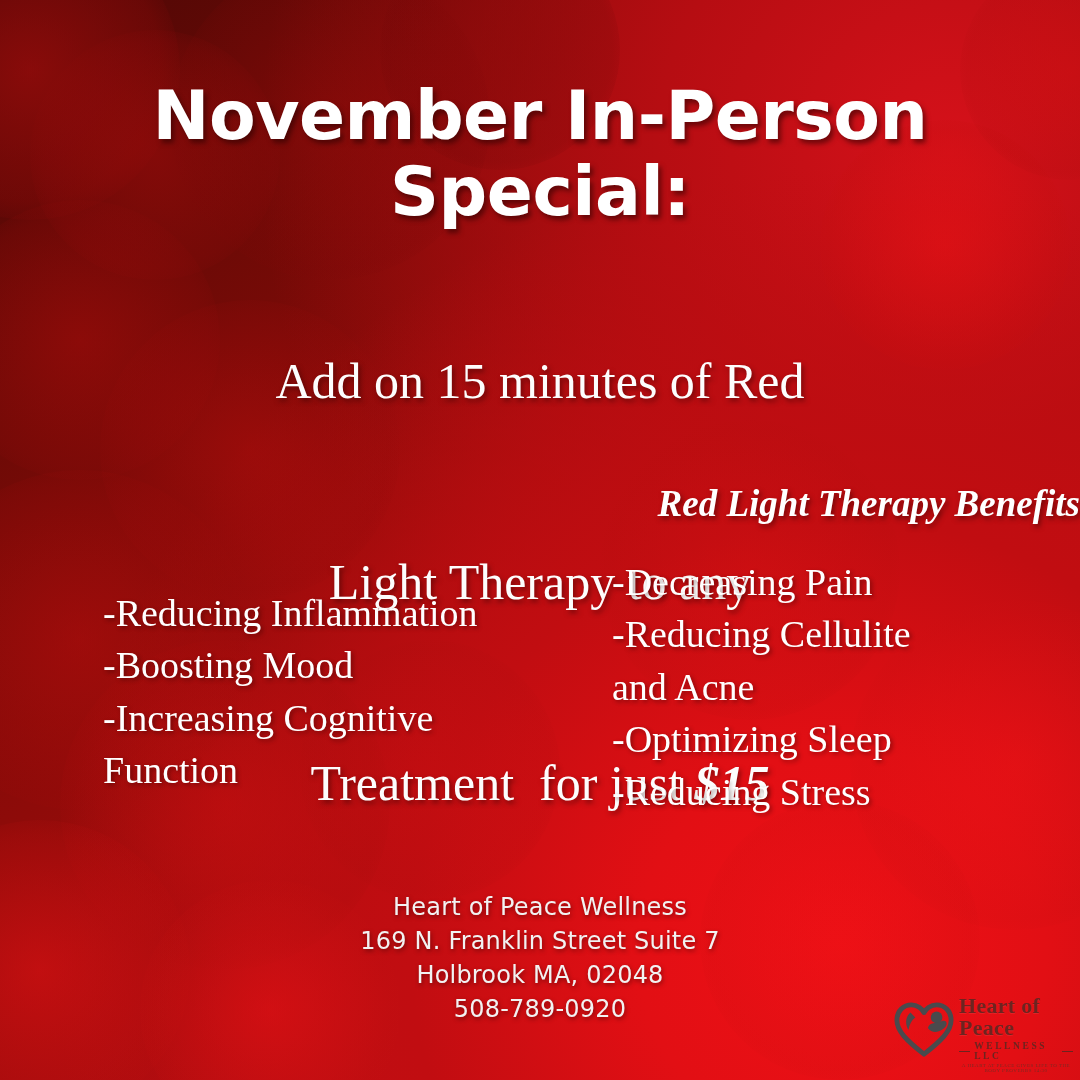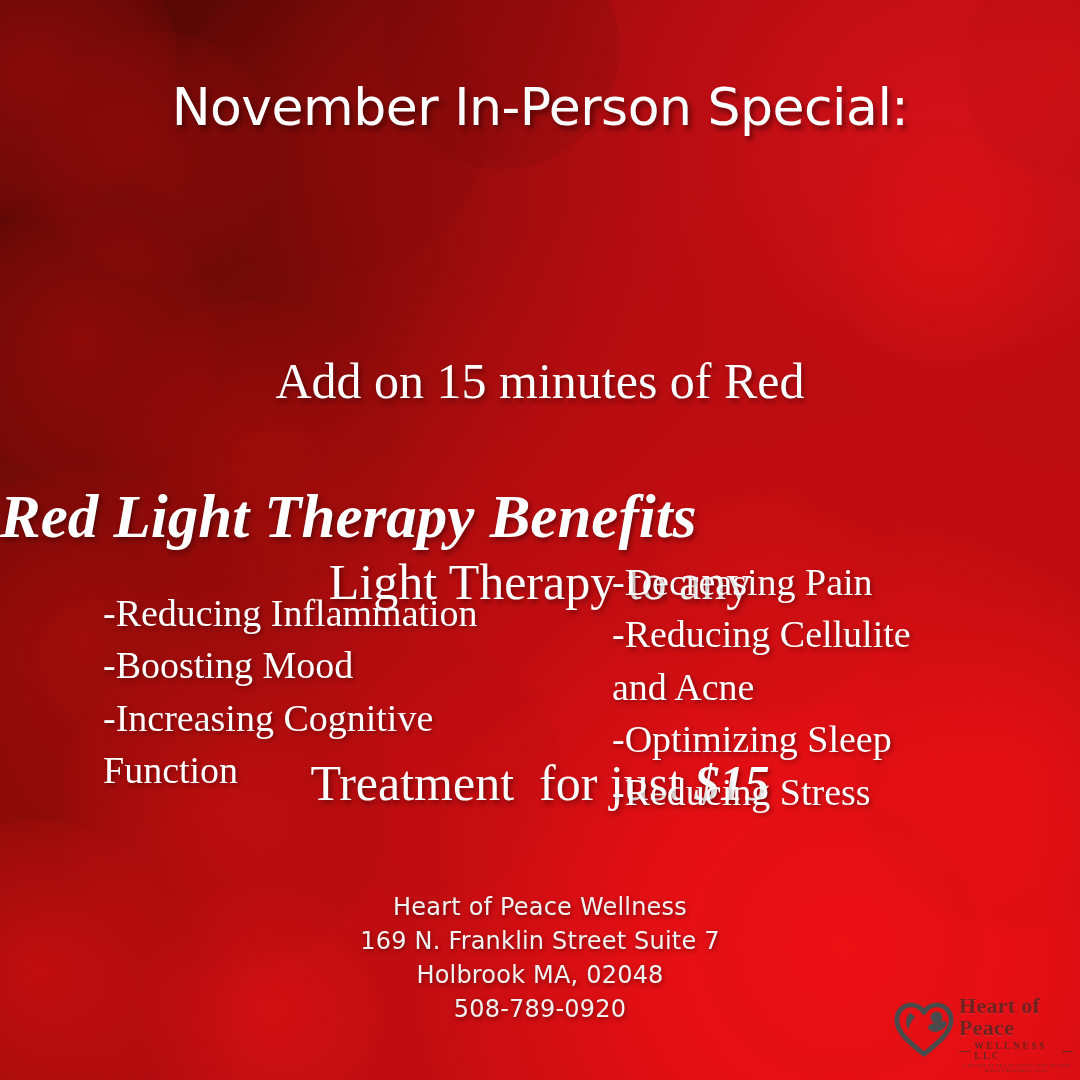--- a/index.html
+++ b/index.html
@@ -35,22 +35,22 @@
     z-index: 5;
   }
 
   .headline {
     position: absolute;
     top: 78px;
     left: 0;
     right: 0;
     text-align: center;
     font-family: "DejaVu Sans", sans-serif;
-    font-weight: 400;
-    font-size: 52px;
+    font-weight: 700;
+    font-size: 68px;
     line-height: 1.12;
     letter-spacing: -0.5px;
     color: #ffffff;
     text-shadow: 3px 4px 5px rgba(40,0,0,0.55);
     padding: 0 120px;
   }
 
   .subhead {
     position: absolute;
     top: 214px;
@@ -68,25 +68,25 @@
   .subhead .price {
     font-weight: bold;
     font-style: italic;
   }
 
   .benefits-title {
     position: absolute;
     top: 482px;
     left: 0;
     right: 0;
-    text-align: left;
+    text-align: right;
     font-family: "Liberation Serif", serif;
     font-weight: bold;
     font-style: italic;
-    font-size: 61px;
+    font-size: 37px;
     color: #ffffff;
     text-shadow: 2px 3px 5px rgba(40,0,0,0.5);
   }
 
   .col {
     position: absolute;
     font-family: "Liberation Serif", serif;
     font-size: 38px;
     line-height: 1.38;
     color: #ffffff;

